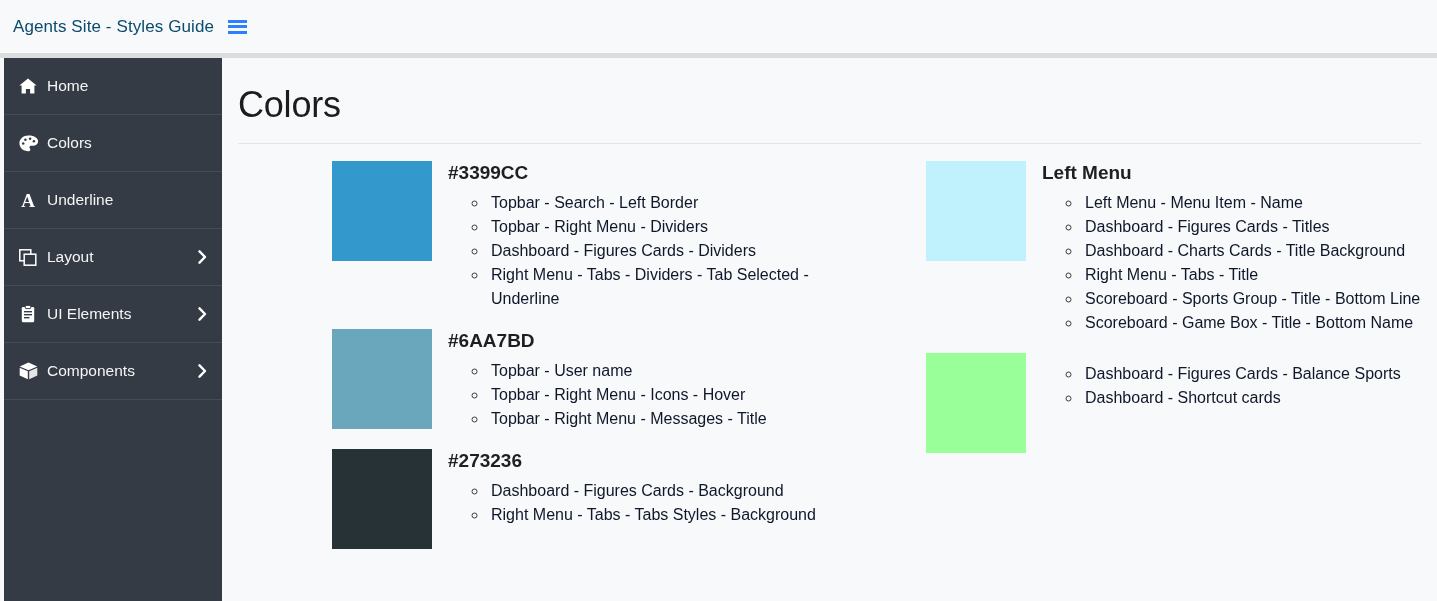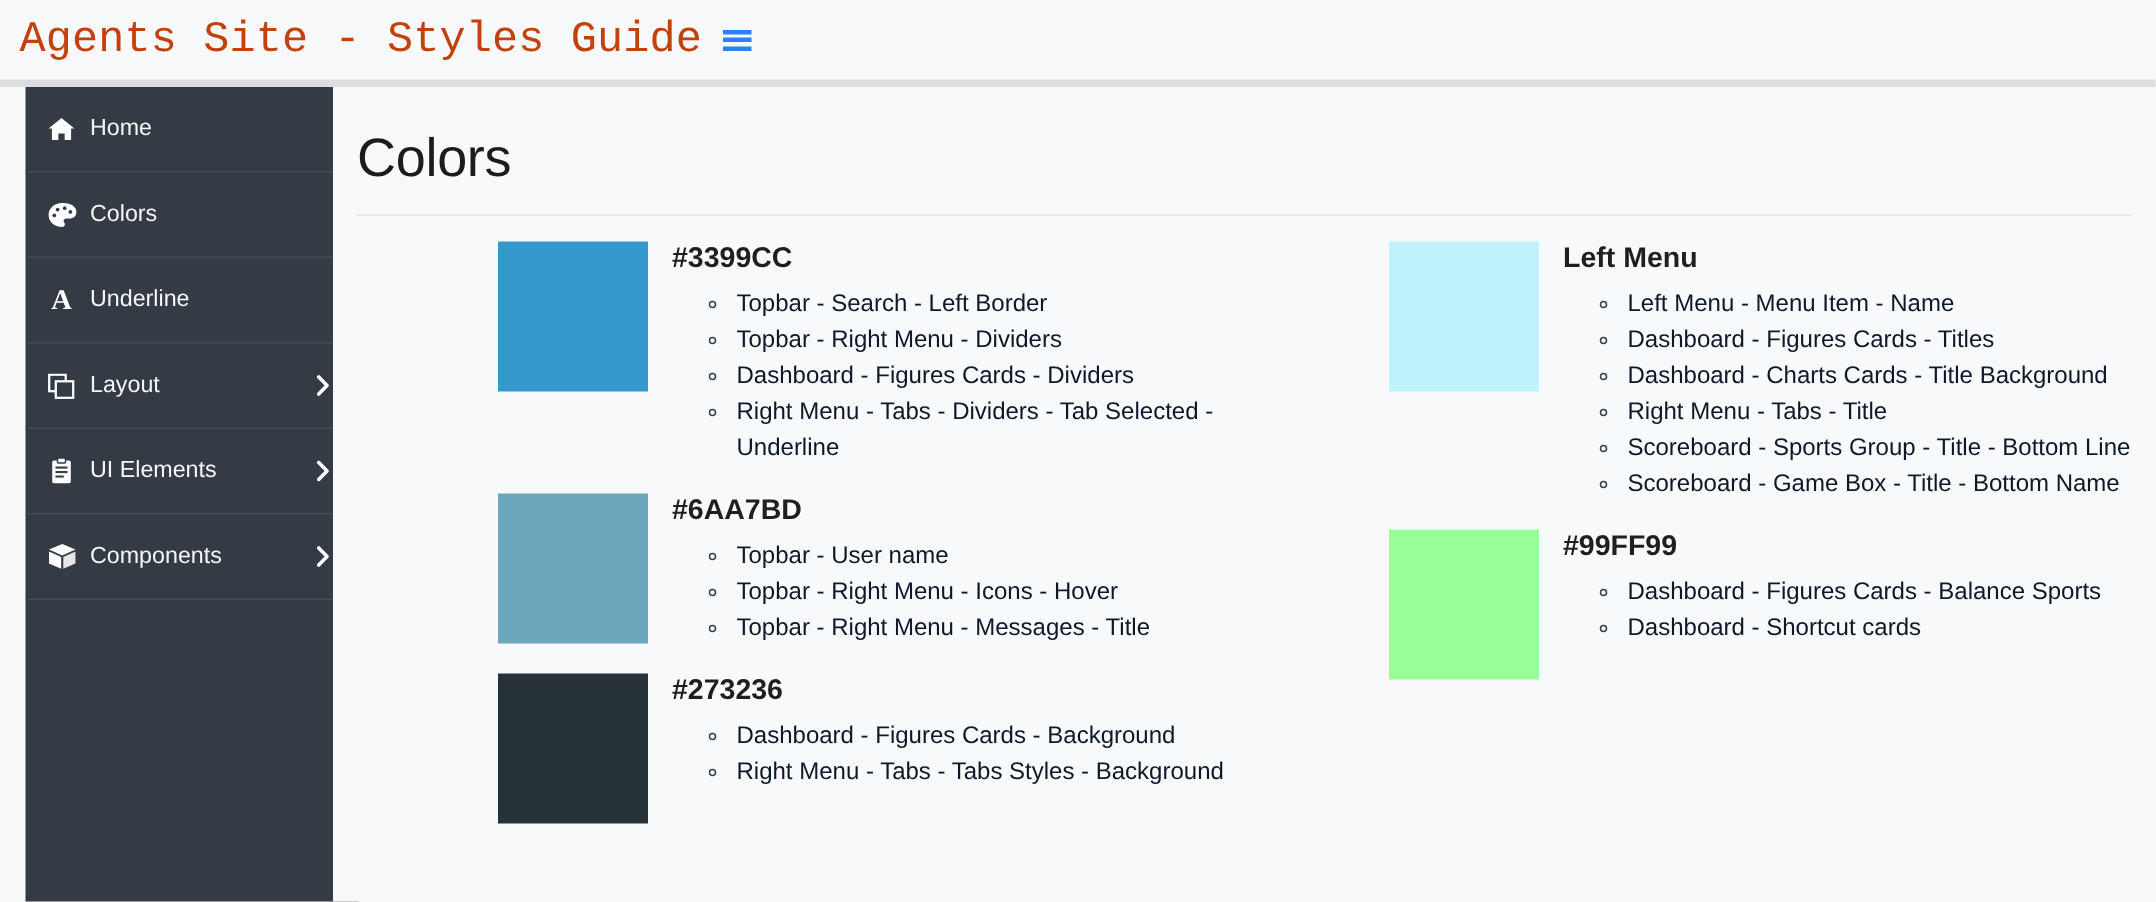--- a/index.html
+++ b/index.html
@@ -13,47 +13,46 @@
 
   
   #topbar {
     position: absolute; top: 0; left: 0;
     width: 1437px; height: 53px;
     background: #f7f9fa;
     display: flex; align-items: center;
     padding-left: 13px;
   }
   #topbar-title {
-    font-size: 29px;
-    color: #c2410c;
+    font-size: 17px;
+    color: #0c4a6e;
     font-weight: 400;
     letter-spacing: 0.1px;
     white-space: nowrap;
-    font-family: Liberation Mono, monospace;
   }
   #hamburger {
     margin-left: 14px;
     width: 19px; height: 16px;
     display: flex; flex-direction: column; justify-content: space-between;
     padding: 1px 0;
     cursor: pointer;
   }
   #hamburger span {
     display: block; height: 3px; width: 19px;
     background: #2e7fff; border-radius: 0;
   }
   #topbar-underline {
     position: absolute; top: 53px; left: 0;
     width: 1437px; height: 5px;
     background: #dcdddf;
   }
 
   
   #sidebar {
-    position: absolute; top: 58px; left: 17px;
+    position: absolute; top: 58px; left: 4px;
     width: 222px; height: 543px;
     background: #343b45;
     overflow: hidden;
   }
   .side-item {
     position: relative;
     height: 57px;
     display: flex; align-items: center;
     padding-left: 13px;
     color: #f3f3f3;
@@ -311,21 +310,20 @@
             <li>Scoreboard - Sports Group - Title - Bottom Line</li>
             <li>Scoreboard - Game Box - Title - Bottom Name</li>
           </ul>
         </div>
       </div>
 
       <div class="swatch-row">
         <div class="sw-spacer"></div>
         <div class="swatch" style="background: rgb(153, 255, 153);"></div>
         <div class="sw-body">
-          <div class="sw-heading">#99FF99</div>
           <ul class="sw-list">
             <li>Dashboard - Figures Cards - Balance Sports</li>
             <li>Dashboard - Shortcut cards</li>
           </ul>
         </div>
       </div>
 
     </div>
 
   </div>

